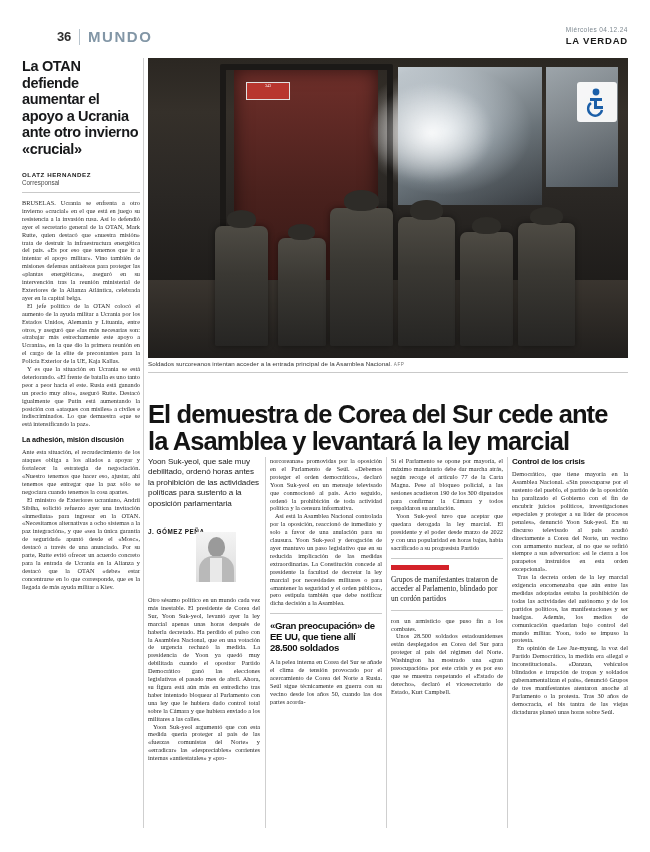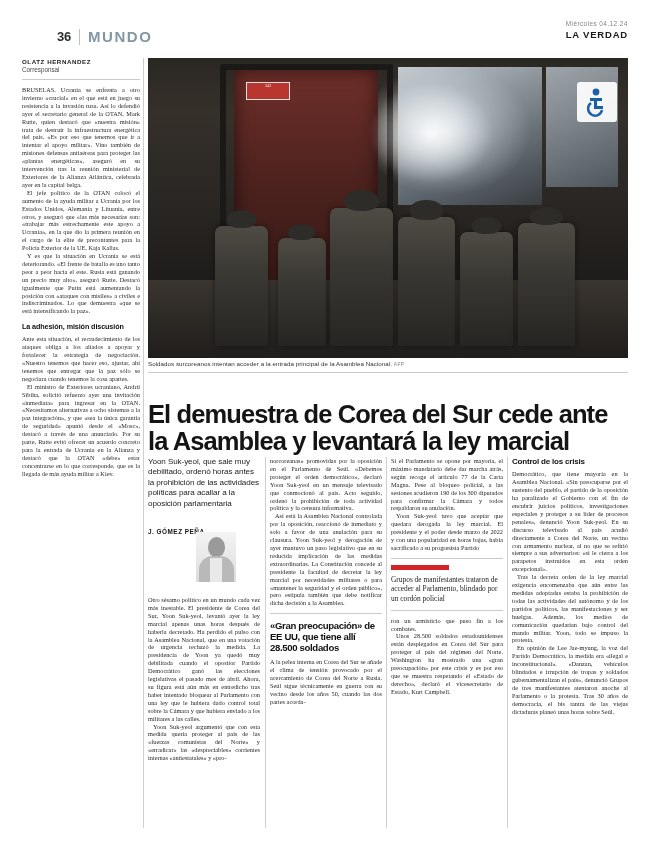--- a/index.html
+++ b/index.html
@@ -21,21 +21,21 @@
   .folio {
     font-family:"Liberation Sans", sans-serif;
     font-weight:bold; font-size:13px; color:#2e2e2e; letter-spacing:-0.3px;
   }
   .mh-divider { width:1px; height:16px; background:#b8c4cd; }
   .section-name {
     font-family:"Liberation Sans", sans-serif;
     font-weight:bold; font-size:15px; letter-spacing:1.6px;
     color:#8296a6;
   }
-  .mh-right { position:absolute; right:22px; top:20px; text-align:left; }
+  .mh-right { position:absolute; right:22px; top:26px; text-align:left; }
   .mh-date {
     font-family:"Liberation Sans", sans-serif;
     font-size:6.5px; color:#7d8890; letter-spacing:0.4px;
   }
   .mh-brand {
     font-family:"Liberation Sans", sans-serif;
     font-weight:bold; font-size:9.5px; color:#1b1b1b; letter-spacing:0.8px;
     margin-top:2px;
   }
 
@@ -200,20 +200,21 @@
     <span class="mh-divider"></span>
     <span class="section-name">MUNDO</span>
   </div>
   <div class="mh-right">
     <div class="mh-date">Miércoles 04.12.24</div>
     <div class="mh-brand">LA VERDAD</div>
   </div>
 </div>
 
 <div class="rail">
+  <div class="rail-head">La <b>OTAN</b> defiende aumentar el apoyo a Ucrania ante otro invierno «crucial»</div>
   <div class="rail-byline">OLATZ HERNANDEZ</div>
   <div class="rail-role">Corresponsal</div>
   <div class="rail-rule"></div>
   <div class="rail-body">
     <p>BRUSELAS. Ucrania se enfrenta a otro invierno «crucial» en el que está en juego su resistencia a la invasión rusa. Así lo defendió ayer el secretario general de la OTAN, Mark Rutte, quien destacó que «nuestra misión» trata de destruir la infraestructura energética del país. «Es por eso que tenemos que ir a intentar el apoyo militar». Vino también de misiones defensas antiaéreas para proteger las «plantas energéticas», aseguró en su intervención tras la reunión ministerial de Exteriores de la Alianza Atlántica, celebrada ayer en la capital belga.</p>
     <p>El jefe político de la OTAN colocó el aumento de la ayuda militar a Ucrania por los Estados Unidos, Alemania y Lituania, entre otros, y aseguró que «las más necesarias son: «trabajar más estrechamente este apoyo a Ucrania», en la que dio la primera reunión en el cargo de la elite de precontantes para la Policía Exterior de la UE, Kaja Kallas.</p>
     <p>Y es que la situación en Ucrania se está deteriorando. «El frente de batalla es uno tanto peor a peor hacia el este. Rusia está ganando un precio muy alto», aseguró Rutte. Destacó igualmente que Putin está aumentando la posición con «ataques con misiles» a civiles e indiscriminados. Lo que demuestra «que se está intensificando la paz».</p>
   </div>
   <div class="rail-sub">La adhesión, misión discusión</div>
   <div class="rail-body">
@@ -249,21 +250,21 @@
   </div>
 </div>
 <div class="caption">
   <span>Soldados surcoreanos intentan acceder a la entrada principal de la Asamblea Nacional.</span>
   <span class="credit">AFP</span>
 </div>
 <div class="cap-rule"></div>
 
 <h1 class="headline">El demuestra de Corea del Sur cede ante la Asamblea y levantará la ley marcial</h1>
 
-<div class="deck">Yoon Suk-yeol, que sale muy debilitado, ordenó horas antes la prohibición de las actividades políticas para acallar a la oposición parlamentaria</div>
+<div class="deck">Yoon Suk-yeol, que sale muy debilitado, ordenó horas antes la prohibición de las actividades políticas para sustento a la oposición parlamentaria</div>
 <div class="byline-main">J. GÓMEZ PEÑA</div>
 <div class="mug">
   <div class="head"></div>
   <div class="body"></div>
   <div class="shirt"></div>
 </div>
 
 <div class="col" style="left:148px; top:596px; width:112px;">
   <p>Otro sésamo político en un mundo cada vez más inestable. El presidente de Corea del Sur, Yoon Suk-yeol, levantó ayer la ley marcial apenas unas horas después de haberla decretado. Ha perdido el pulso con la Asamblea Nacional, que en una votación de urgencia rechazó la medida. La presidencia de Yoon ya quedó muy debilitada cuando el opositor Partido Democrático ganó las elecciones legislativas el pasado mes de abril. Ahora, su figura está aún más en entredicho tras haber intentado bloquear al Parlamento con una ley que le hubiera dado control total sobre la Cámara y que hubiera enviado a los militares a las calles.</p>
   <p>Yoon Suk-yeol argumentó que con esta medida quería proteger al país de las «fuerzas comunistas del Norte» y «erradicar» las «despreciables» corrientes internas «antiestatales» y «pro-</p>
@@ -279,21 +280,21 @@
   <p>A la pelea interna en Corea del Sur se añade el clima de tensión provocado por el acercamiento de Corea del Norte a Rusia. Seúl sigue técnicamente en guerra con su vecino desde los años 50, cuando las dos partes acorda-</p>
 </div>
 
 <div class="vrule" style="left:386px; top:457px; height:371px;"></div>
 
 <div class="col" style="left:391px; top:457px; width:112px;">
   <p>Si el Parlamento se opone por mayoría, el máximo mandatario debe dar marcha atrás, según recoge el artículo 77 de la Carta Magna. Pese al bloqueo policial, a las sesiones acudieron 190 de los 300 diputados para confirmar la Cámara y todos respaldaron su anulación.</p>
   <p>Yoon Suk-yeol tuvo que aceptar que quedara derogada la ley marcial. El presidente y el poder desde marzo de 2022 y con una popularidad en horas bajas, había sacrificado a su progresista Partido</p>
   <div class="hrule"></div>
   <div class="pq-bar"></div>
-  <div class="pullquote">Grupos de manifestantes trataron de acceder al Parlamento, blindado por un cordón policial</div>
+  <div class="pullquote">Grupos de manifestantes trataron de acceder al Parlamento, blindado por un cordón partidos</div>
   <div class="hrule"></div>
   <p>ron un armisticio que puso fin a los combates.</p>
   <p>Unos 28.500 soldados estadounidenses están desplegados en Corea del Sur para proteger al país del régimen del Norte. Washington ha mostrado una «gran preocupación» por este crisis y es por eso que se muestra respetando el «Estado de derecho», declaró el vicesecretario de Estado, Kurt Campbell.</p>
 </div>
 
 <div class="vrule" style="left:507px; top:457px; height:371px;"></div>
 
 <div class="col" style="left:512px; top:457px; width:116px;">
   <div class="sub-head-sm">Control de los crisis</div>
   <p>Democrático, que tiene mayoría en la Asamblea Nacional. «Sin preocuparse por el sustento del pueblo, el partido de la oposición ha paralizado el Gobierno con el fin de encubrir juicios políticos, investigaciones especiales y proteger a su líder de procesos penales», denunció Yoon Suk-yeol. En su discurso televisado al país acudió directamente a Corea del Norte, un vecino con armamento nuclear, al no que se refirió siempre a sus adversarios: «si le cierra a los parapetos instruidos en esta orden excepcional».</p>

